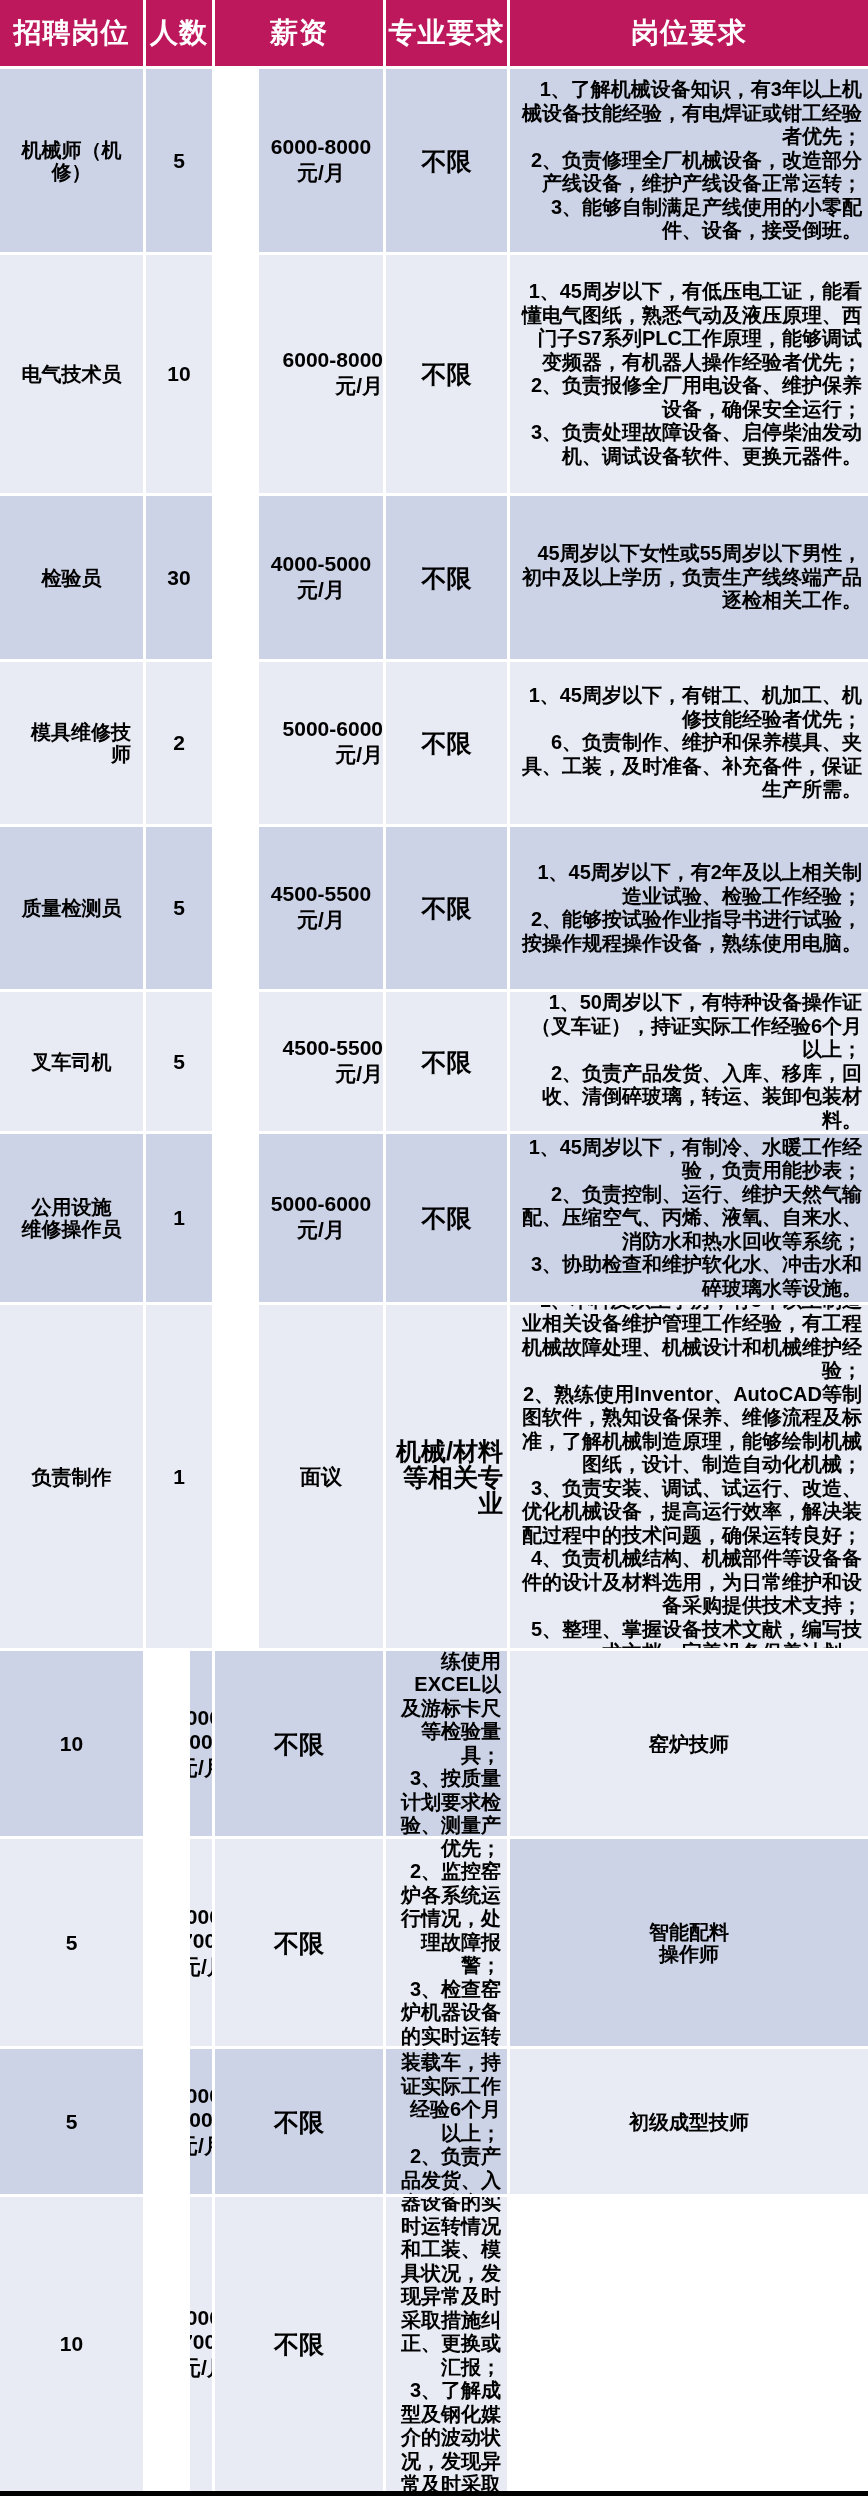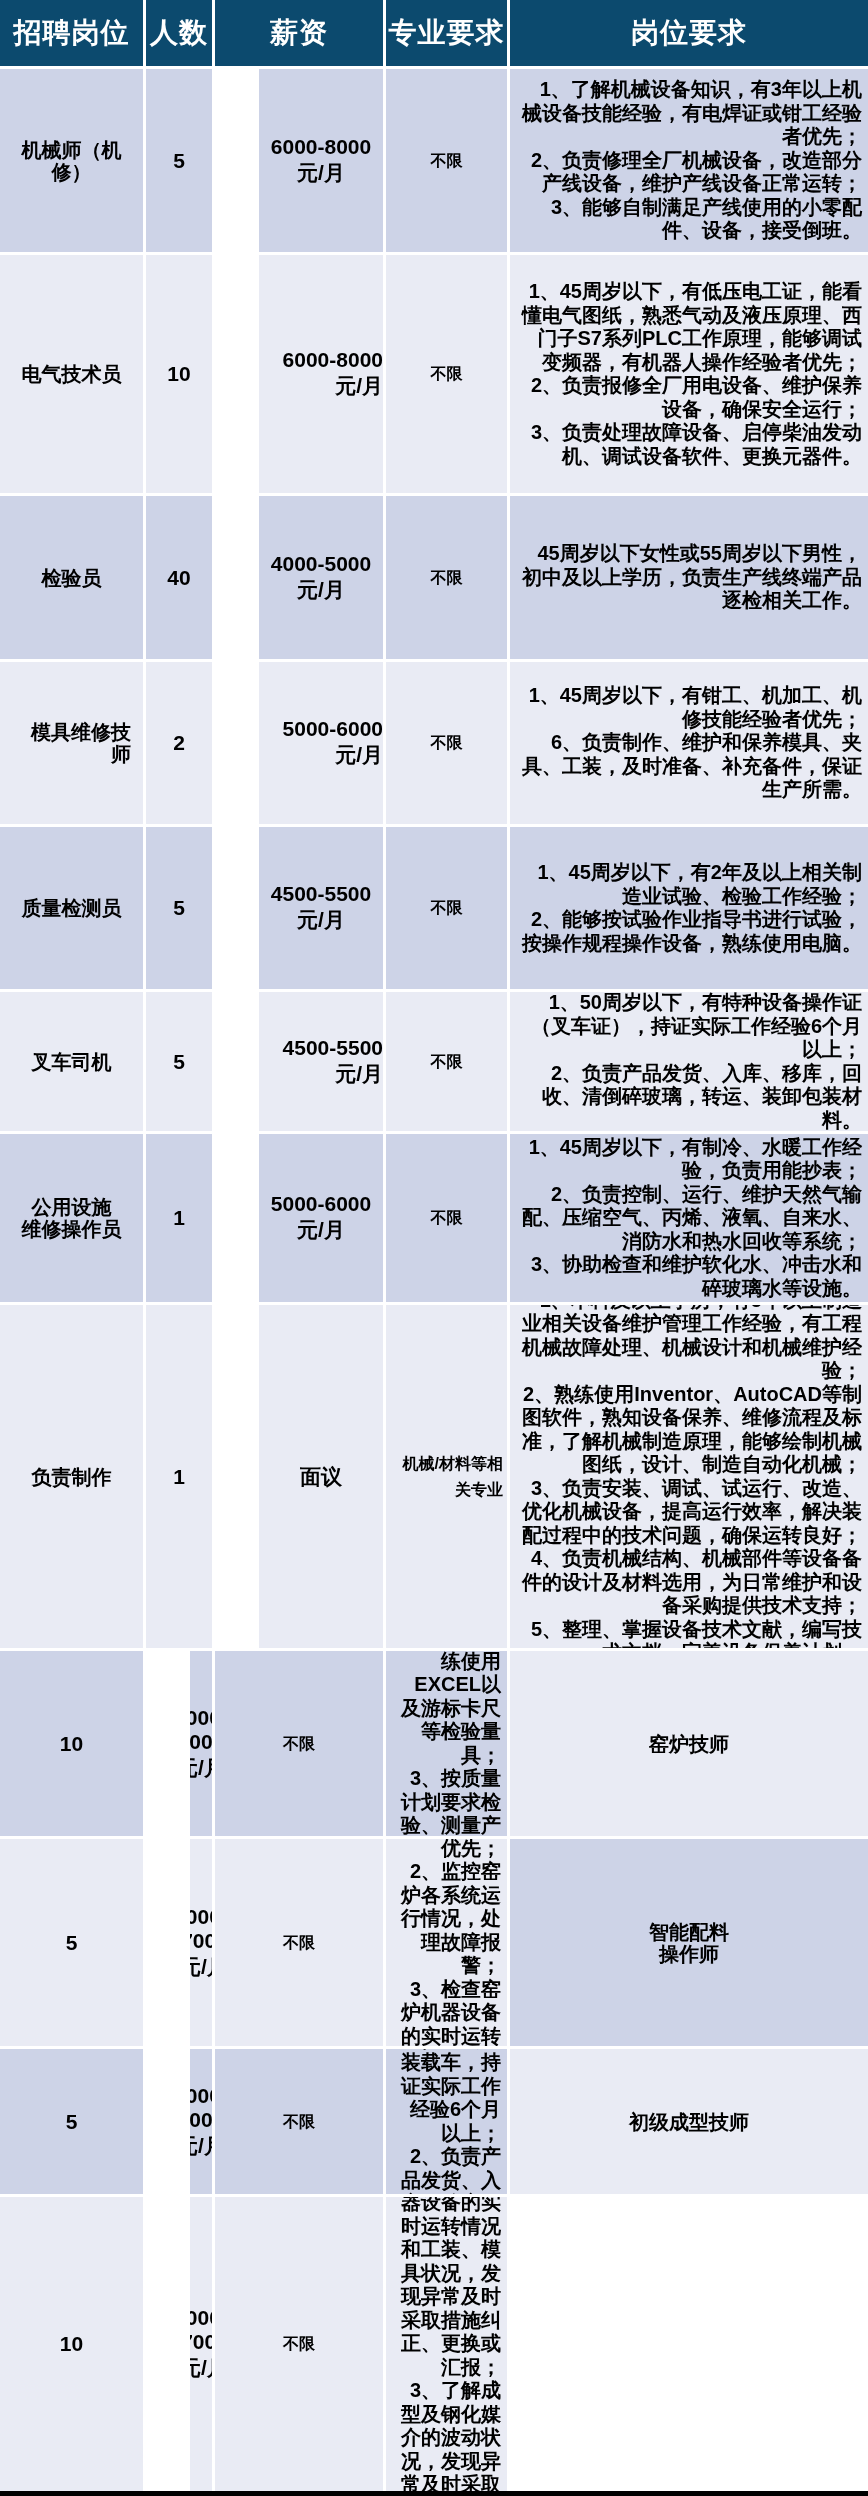--- a/index.html
+++ b/index.html
@@ -10,27 +10,27 @@
     grid-template-columns:143px 66px 168px 121px 1fr;
     grid-template-rows:66px 183px 238px 163px 162px 162px 139px 168px 343px 185px 207px 145px 294px;
     gap:3px;
     background:#ffffff;
   }
   .c{
     display:flex;align-items:center;justify-content:center;
     text-align:center;font-weight:700;color:#000;overflow:hidden;
     white-space:pre-line;
   }
-  .hc{background:#0c4a6e;color:#ffffff;font-size:28px;letter-spacing:1px;}
+  .hc{background:#be185d;color:#ffffff;font-size:28px;letter-spacing:1px;}
   .dark{background:#CDD3E7;}
   .light{background:#E9EBF4;text-align:right;}
   .p{font-size:20px;line-height:22px;padding:0 12px;}
   .n{font-size:21px;}
   .s{font-size:21px;margin-left:44px;}
-  .m{font-size:16px;line-height:26px;padding:12px 4px;}
+  .m{font-size:25px;line-height:26px;padding:12px 4px;}
   .r{
     justify-content:flex-start;text-align:right;
     font-size:20px;line-height:23.5px;padding:6px 6px 6px 10px;
   }
   .bottom-bar{width:868px;height:5px;background:#000000;}
 </style>
 </head>
 <body>
 
 <div class="tbl">
@@ -51,21 +51,21 @@
 
   <div class="c p light">电气技术员</div>
   <div class="c n light">10</div>
   <div class="c s light">6000-8000元/月</div>
   <div class="c m light">不限</div>
   <div class="c r light">1、45周岁以下，有低压电工证，能看懂电气图纸，熟悉气动及液压原理、西门子S7系列PLC工作原理，能够调试变频器，有机器人操作经验者优先；
 2、负责报修全厂用电设备、维护保养设备，确保安全运行；
 3、负责处理故障设备、启停柴油发动机、调试设备软件、更换元器件。</div>
 
   <div class="c p dark">检验员</div>
-  <div class="c n dark">40</div>
+  <div class="c n dark">30</div>
   <div class="c s dark">4000-5000元/月</div>
   <div class="c m dark">不限</div>
   <div class="c r dark">45周岁以下女性或55周岁以下男性，初中及以上学历，负责生产线终端产品逐检相关工作。</div>
 
   <div class="c p light">模具维修技师</div>
   <div class="c n light">2</div>
   <div class="c s light">5000-6000元/月</div>
   <div class="c m light">不限</div>
   <div class="c r light">1、45周岁以下，有钳工、机加工、机修技能经验者优先；
 6、负责制作、维护和保养模具、夹具、工装，及时准备、补充备件，保证生产所需。</div>

